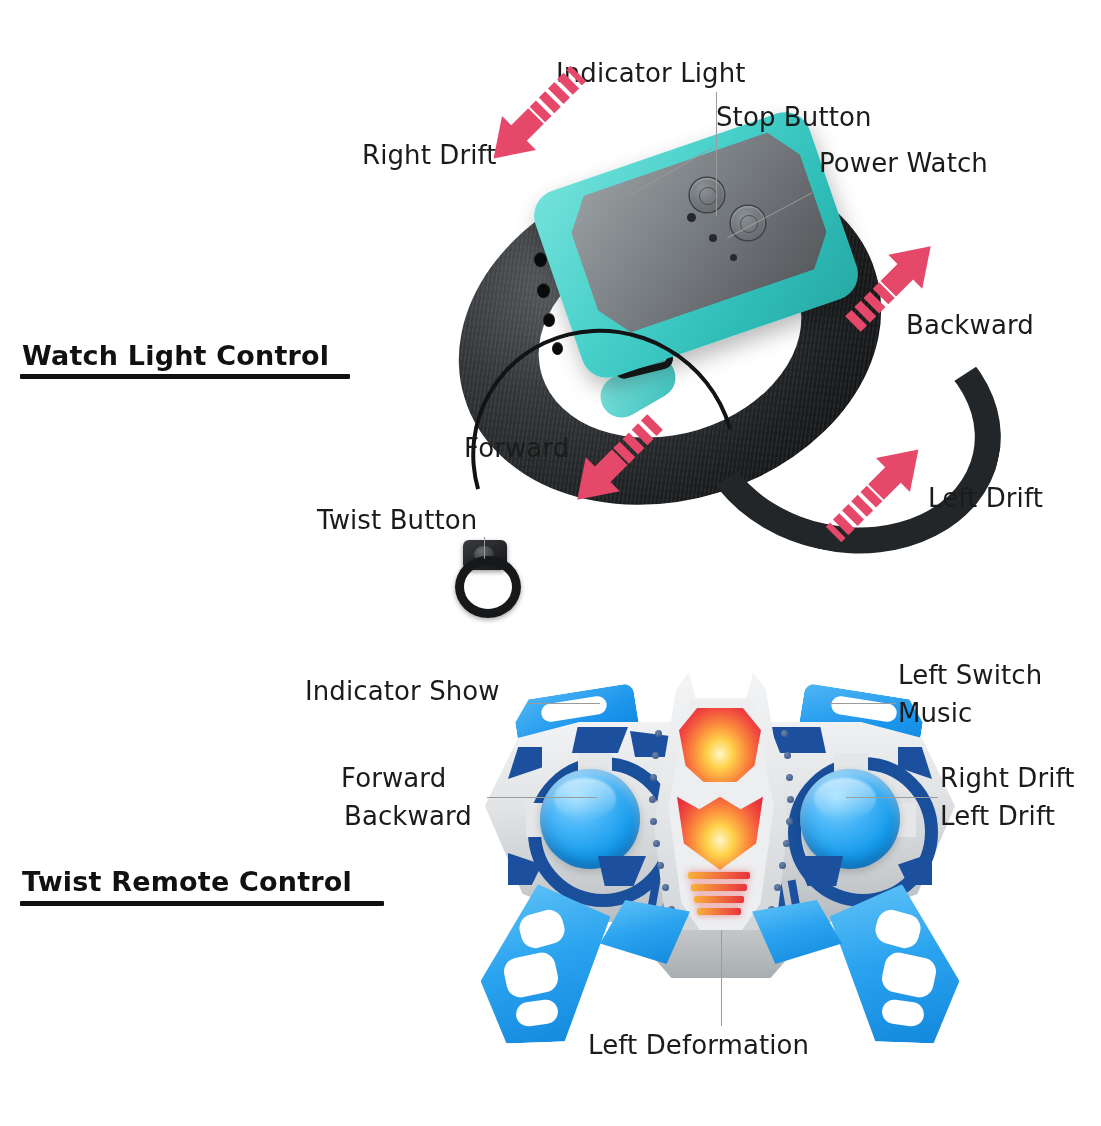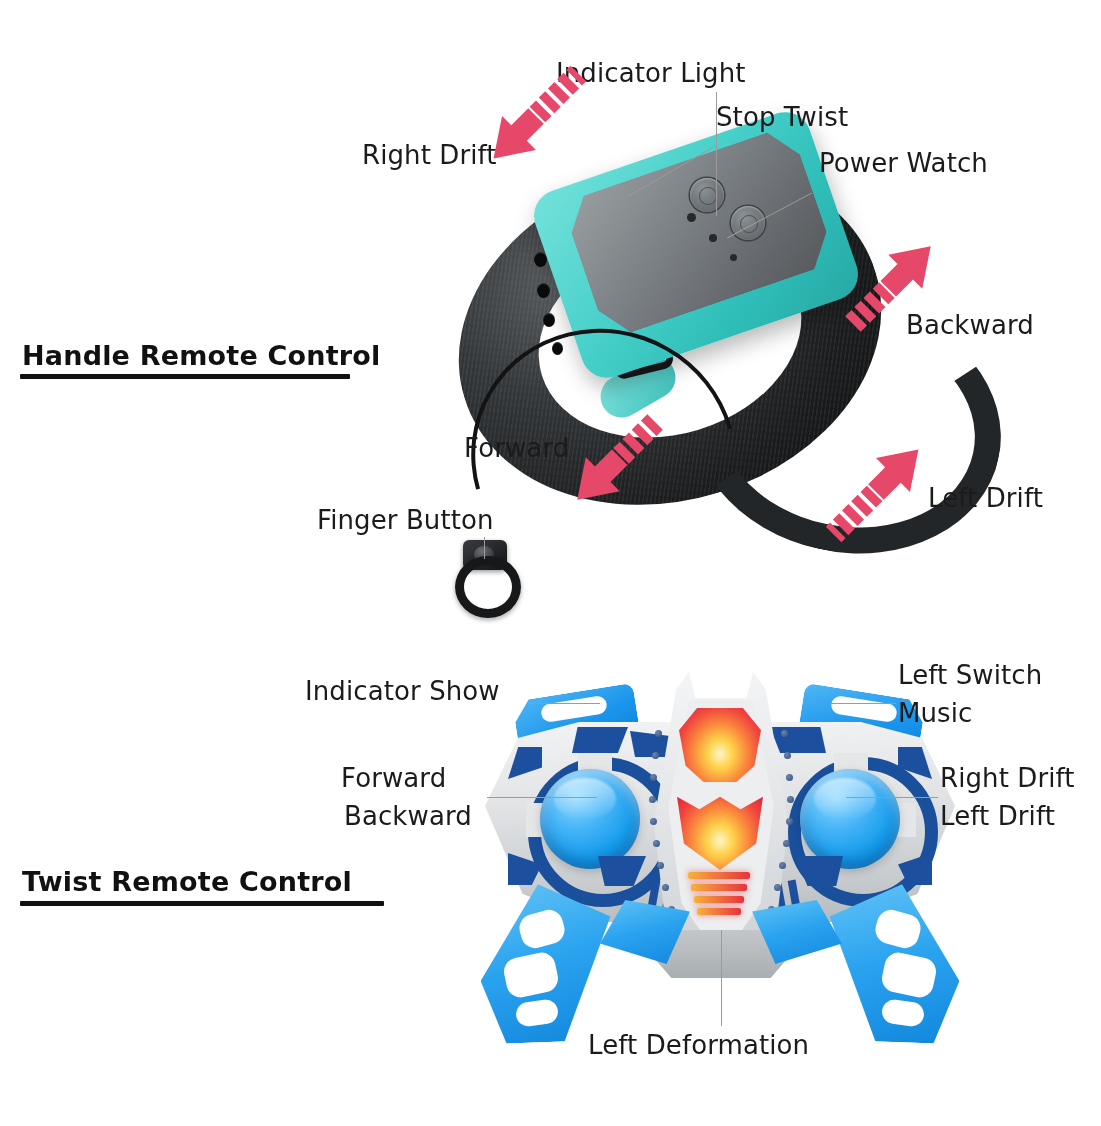--- a/index.html
+++ b/index.html
@@ -199,21 +199,21 @@
     border-radius:14px;
   }
 </style>
 </head>
 <body>
 
 <div id="page">
 
   <div>
 
-    <div class="section-head" style="left:22px; top:340px;">Handle Remote Control</div>
+    <div class="section-head" style="left:22px; top:340px;">Watch Light Control</div>
     <div class="section-rule" style="left:20px; top:374px; width:330px;"></div>
 
     <div id="watch-wrap" style="left:0; top:0; width:1101px; height:620px;">
 
       <div class="w-band-outer" style="left:455px; top:170px; width:430px; height:330px;
                   transform:rotate(-17deg);"></div>
 
       <div style="position:absolute;left:536px;top:238px;width:268px;height:196px;
                   border-radius:50%;background:#ffffff;transform:rotate(-17deg);"></div>
 
@@ -251,27 +251,27 @@
                   transform:rotate(30deg);"></div>
 
       <div class="finger-box" style="left:463px;top:540px;width:44px;height:30px;"></div>
       <div class="finger-knob" style="left:474px;top:546px;width:20px;height:17px;"></div>
       <div class="finger-ring" style="left:455px;top:556px;width:48px;height:44px;"></div>
     </div>
 
     <div class="lbl" style="left:556px; top:58px;">Indicator Light</div>
     <div class="leader v" style="left:716px; top:92px; height:124px;"></div>
 
-    <div class="lbl" style="left:716px; top:102px;">Stop Twist</div>
+    <div class="lbl" style="left:716px; top:102px;">Stop Button</div>
     <div class="leader" style="left:712px; top:147px; width:96px; transform:rotate(150deg);"></div>
 
     <div class="lbl" style="left:819px; top:148px;">Power Watch</div>
     <div class="leader" style="left:812px; top:192px; width:96px; transform:rotate(152deg);"></div>
 
-    <div class="lbl" style="left:317px; top:505px;">Finger Button</div>
+    <div class="lbl" style="left:317px; top:505px;">Twist Button</div>
     <div class="leader v" style="left:484px; top:537px; height:22px;"></div>
 
     <div class="lbl" style="left:362px; top:140px;">Right Drift</div>
     <div class="arrow" style="left:476px; top:90px; transform:rotate(-45deg);">
       <svg width="120" height="52" viewBox="0 0 120 52" aria-hidden="true">
         <path d="M0 26 L36 2 L36 15 L60 15 L60 37 L36 37 L36 50 Z" fill="#e6486a"></path>
         <rect x="62" y="15" width="9" height="22" fill="#e6486a"></rect>
         <rect x="75" y="15" width="9" height="22" fill="#e6486a"></rect>
         <rect x="88" y="15" width="9" height="22" fill="#e6486a"></rect>
         <rect x="101" y="15" width="9" height="22" fill="#e6486a"></rect>

